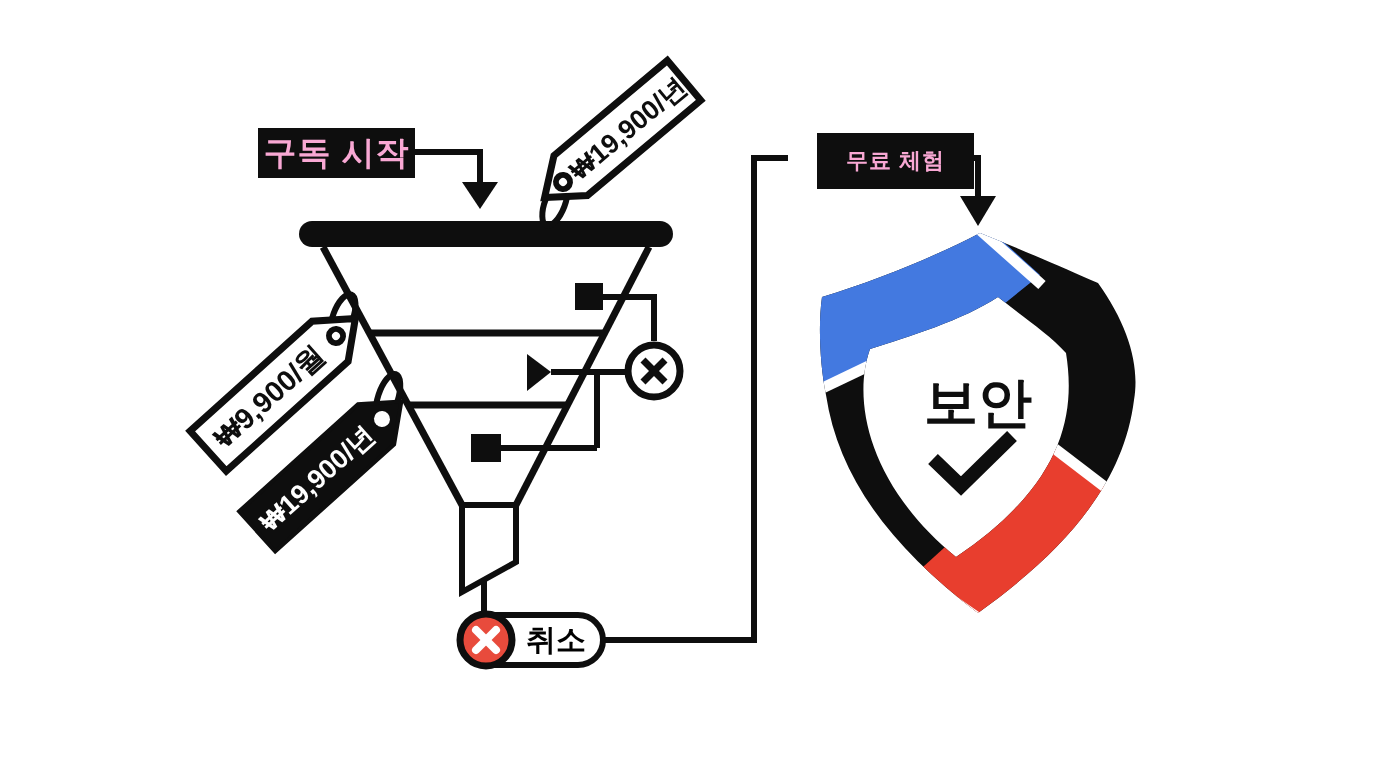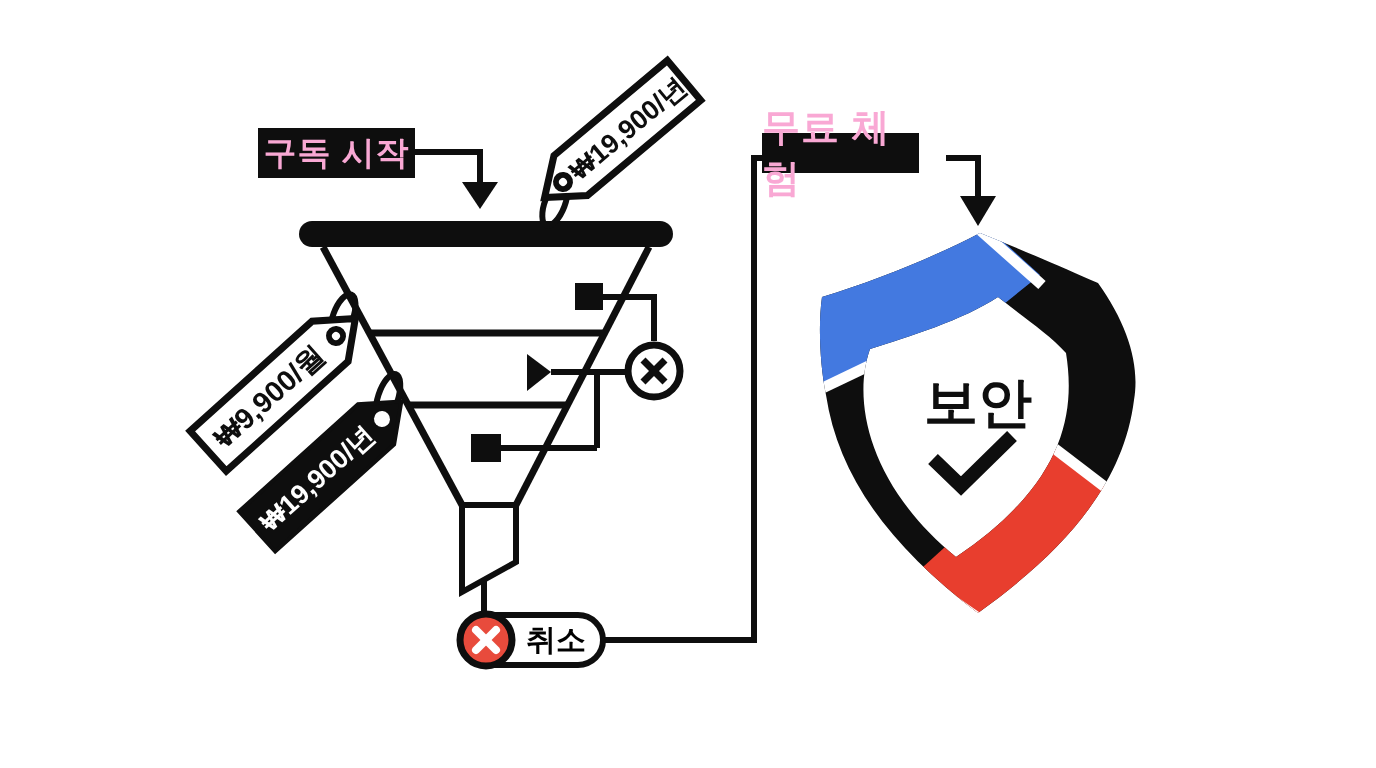--- a/index.html
+++ b/index.html
@@ -7,21 +7,21 @@
     position:relative;width:1376px;height:768px;background:#ffffff;overflow:hidden;
     font-family:"Liberation Sans","DejaVu Sans",sans-serif;
   }
   .stage svg{position:absolute;left:0;top:0;}
   .flow-label{
     position:absolute;display:flex;align-items:center;justify-content:center;
     background:#0e0e0e;color:#f9a8d4;font-weight:700;letter-spacing:1px;
     box-sizing:border-box;
   }
   .flow-label.subscribe{left:258px;top:128px;width:157px;height:50px;font-size:33px;}
-  .flow-label.trial{left:762px;top:133px;width:157px;height:40px;font-size:38px;}
+  .flow-label.trial{left:817px;top:133px;width:157px;height:56px;font-size:22px;}
   .cancel-text{
     position:absolute;left:508px;top:616px;width:96px;height:48px;
     display:flex;align-items:center;justify-content:center;
     color:#000000;font-weight:800;font-size:30px;background:transparent;
   }
   svg text{font-family:"Liberation Sans","DejaVu Sans",sans-serif;font-weight:800;}
 </style>
 </head>
 <body>
 

